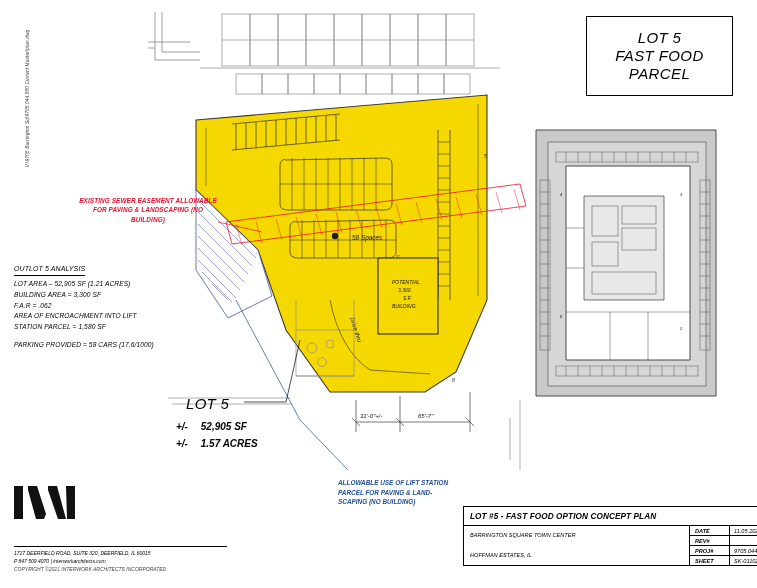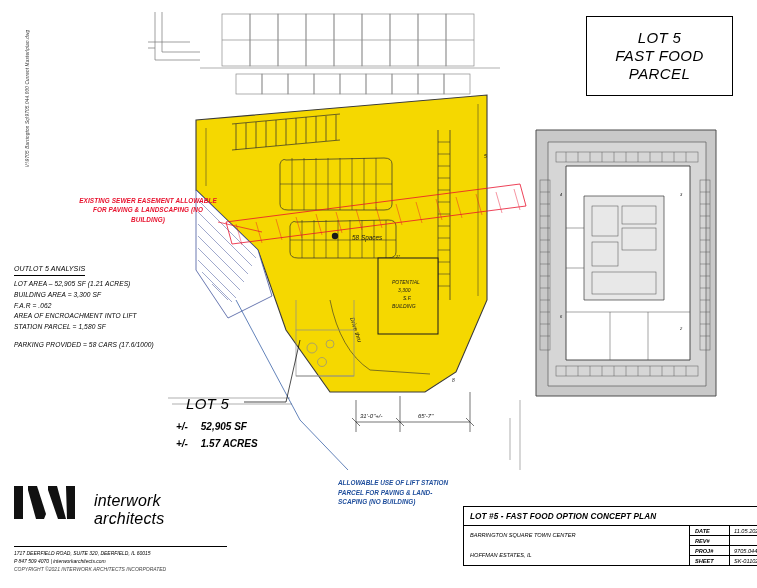--- a/index.html
+++ b/index.html
@@ -375,24 +375,20 @@
   <div class="blue-note">ALLOWABLE USE OF LIFT STATION PARCEL FOR PAVING &amp; LAND- SCAPING (NO BUILDING)</div>
 
   <div class="logo-block">
     <svg class="logo-mark" viewBox="0 0 66 40">
       <rect x="0" y="2" width="9" height="33" fill="#111"></rect>
       <polygon points="14,2 23,2 32,30 30,35 22,35 14,6" fill="#111"></polygon>
       <polygon points="34,2 43,2 52,35 44,35 34,6" fill="#111"></polygon>
       <polygon points="52,2 61,2 61,35 53,35" fill="#111"></polygon>
       <circle cx="4.5" cy="-3" r="0" fill="#111"></circle>
     </svg>
-    <div class="firm-name">
-      <div>interwork</div>
-      <div class="l2">architects</div>
-    </div>
     <div class="firm-addr">
       <div class="rule"></div>
       <div>1717 DEERFIELD ROAD, SUITE 320, DEERFIELD, IL  60015</div>
       <div>P 847 509 4070  |  interworkarchitects.com</div>
       <div class="firm-copy">COPYRIGHT ©2021 INTERWORK ARCHITECTS INCORPORATED</div>
     </div>
   </div>
 
   <div class="titleblock">
     <div class="tb-row1">LOT #5 - FAST FOOD OPTION CONCEPT PLAN</div>

